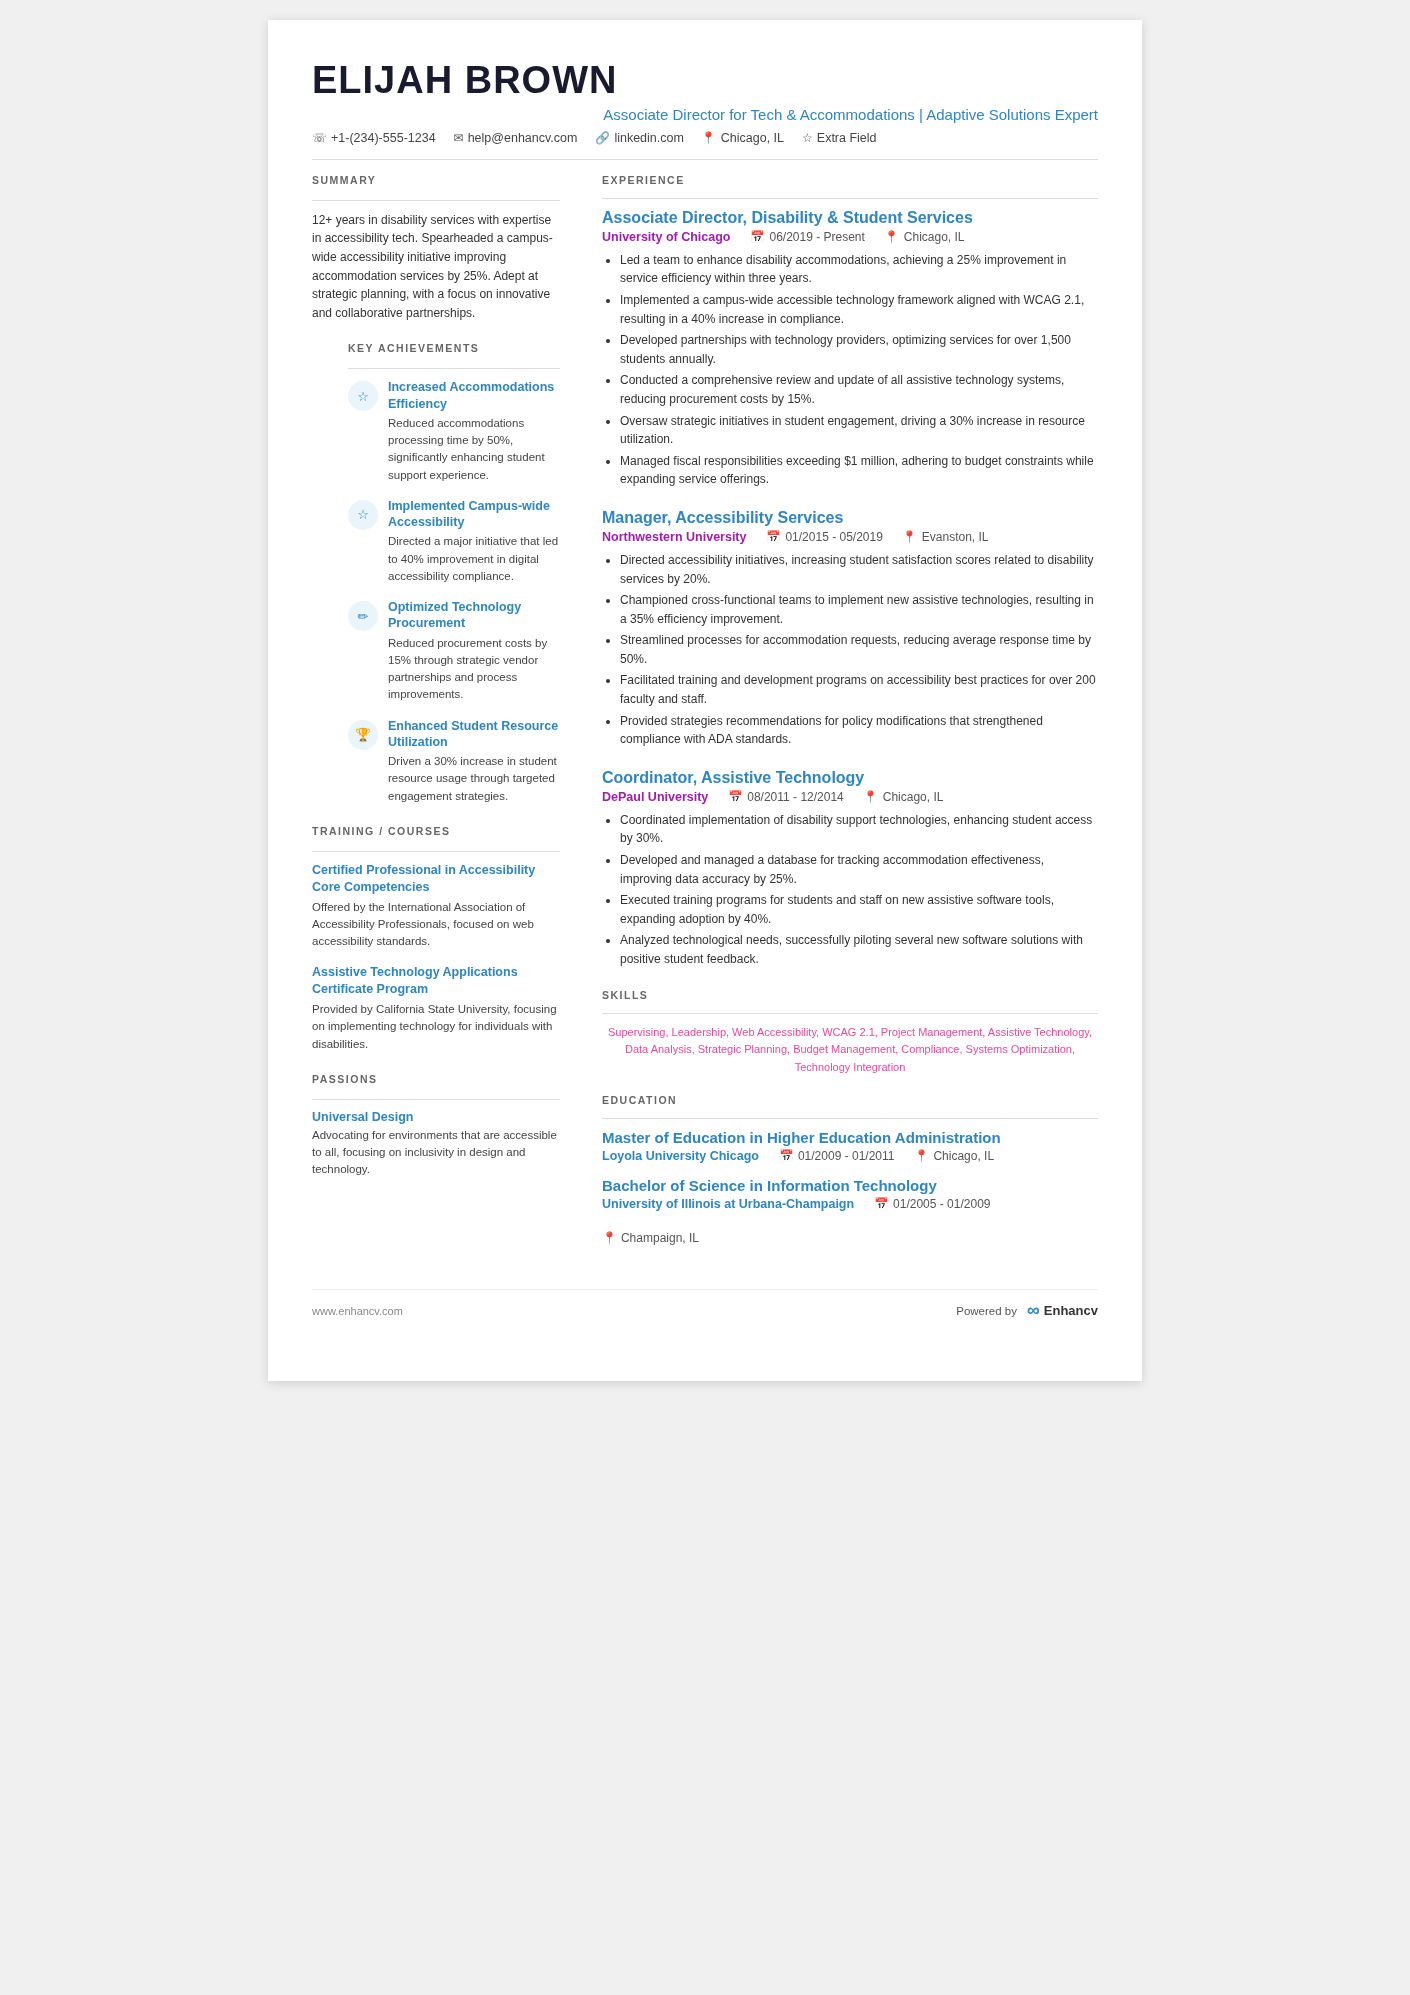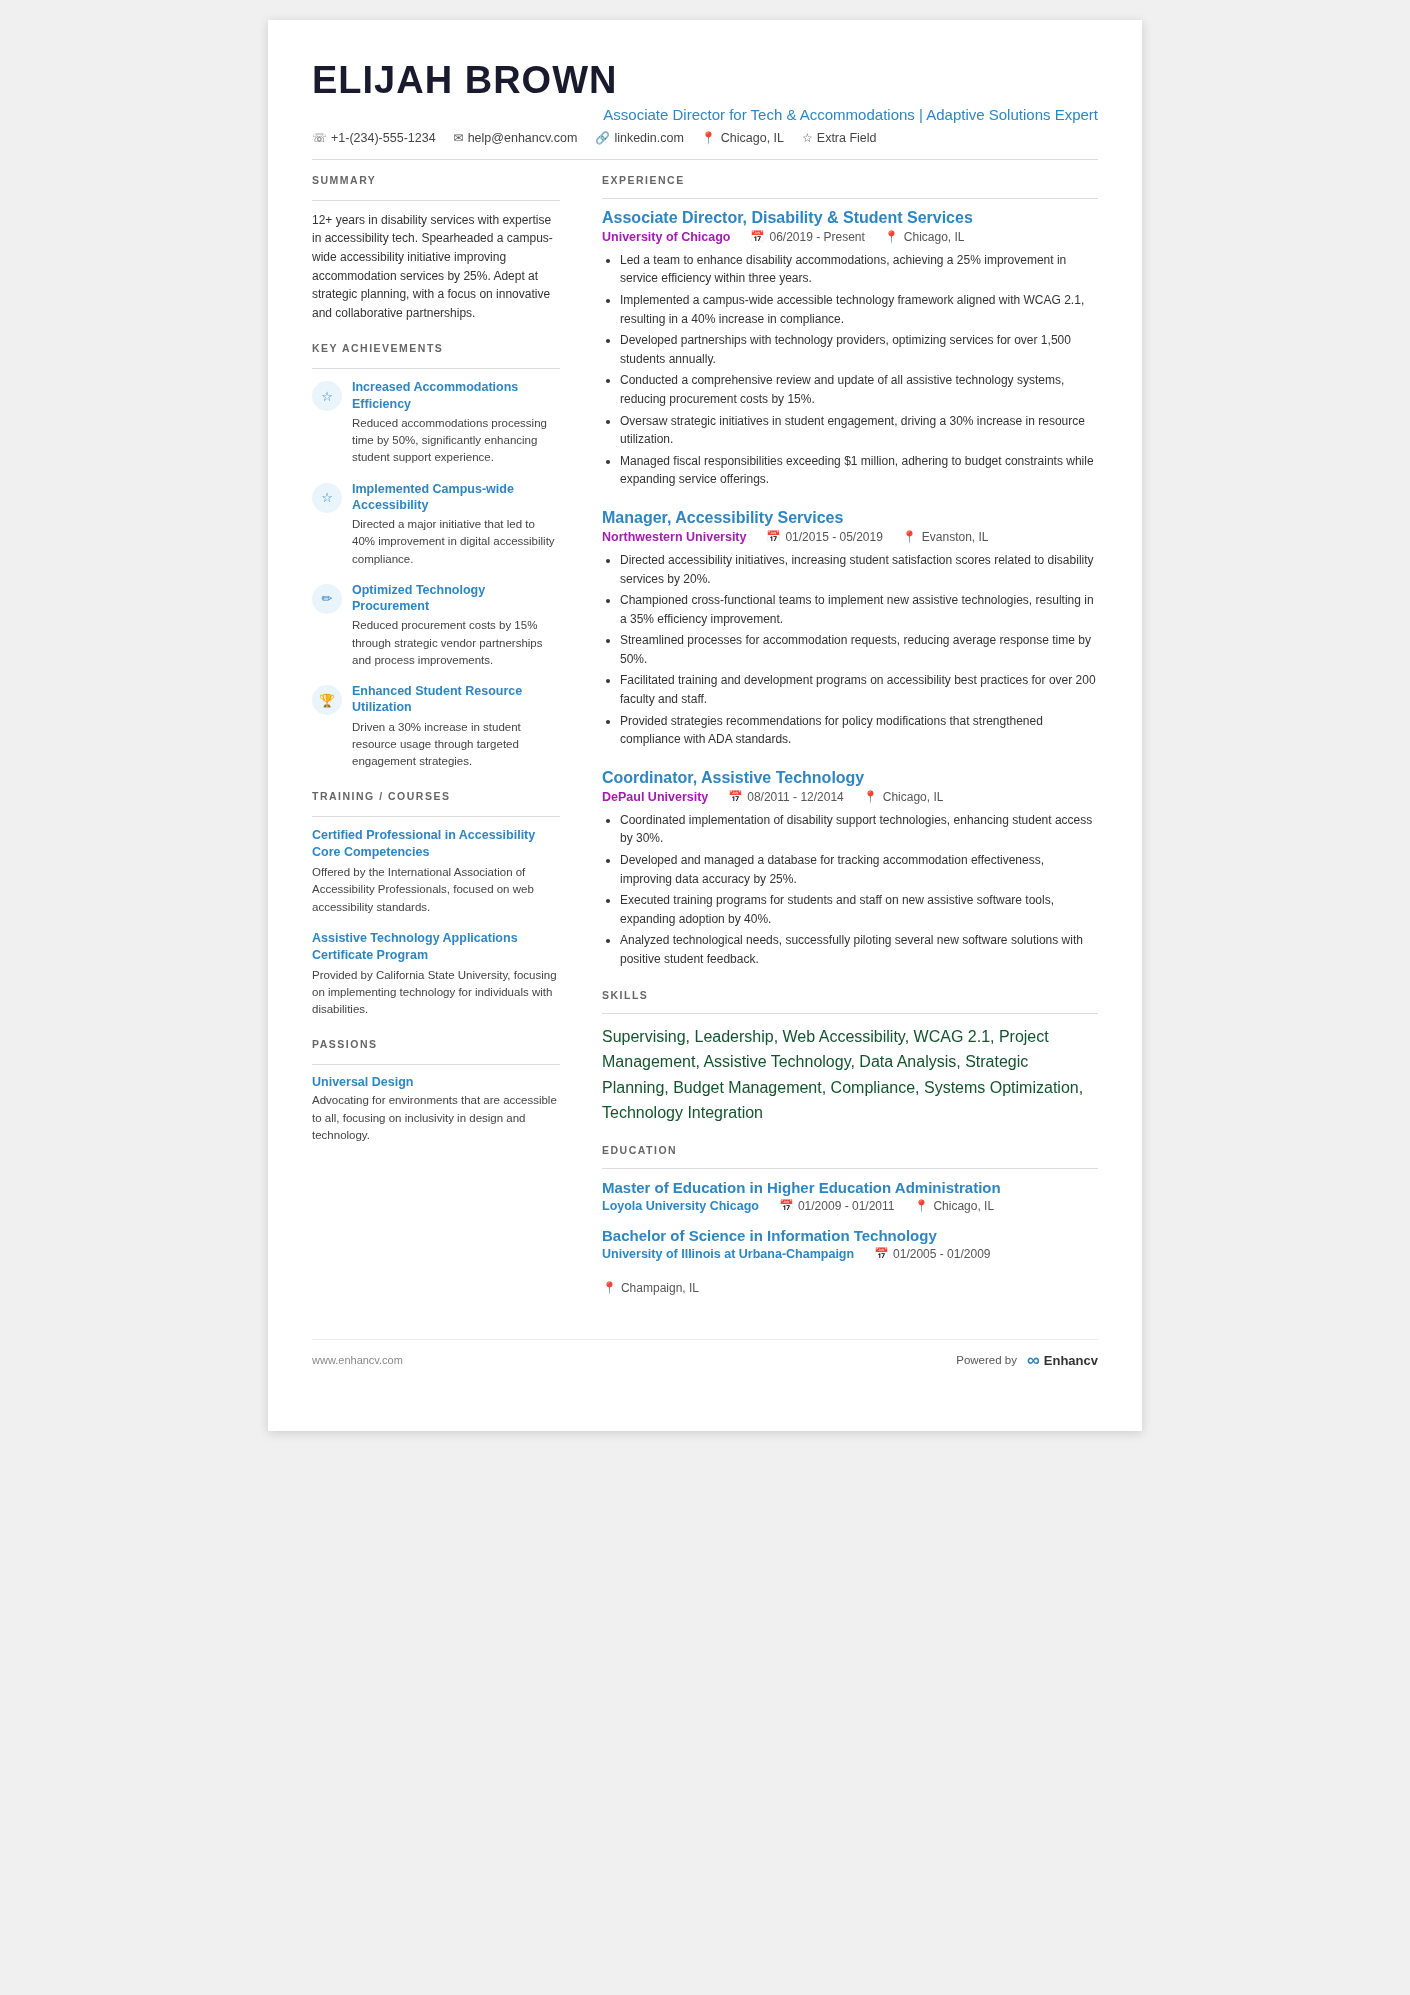--- a/index.html
+++ b/index.html
@@ -81,20 +81,21 @@
     }
     
     .summary-text {
       font-size: 12px;
       color: #333;
       line-height: 1.55;
     }
     
     .achievements-section {
       margin-top: 20px;
+      margin-left: 36px;
     }
     .achievement-item {
       display: flex;
       gap: 10px;
       margin-bottom: 14px;
       align-items: flex-start;
     }
     .achievement-icon-wrap {
       width: 30px;
       height: 30px;
@@ -196,23 +197,24 @@
       font-size: 12px;
       color: #333;
       line-height: 1.55;
       margin-bottom: 3px;
     }
     
     .skills-section {
       margin-top: 18px;
     }
     .skills-text {
-      font-size: 16px;
-      color: #14532d;
+      font-size: 11px;
+      color: #ec4899;
       line-height: 1.6;
+      text-align: center;
     }
     
     .edu-section {
       margin-top: 18px;
     }
     .edu-item {
       margin-bottom: 14px;
     }
     .edu-degree {
       font-size: 15px;

